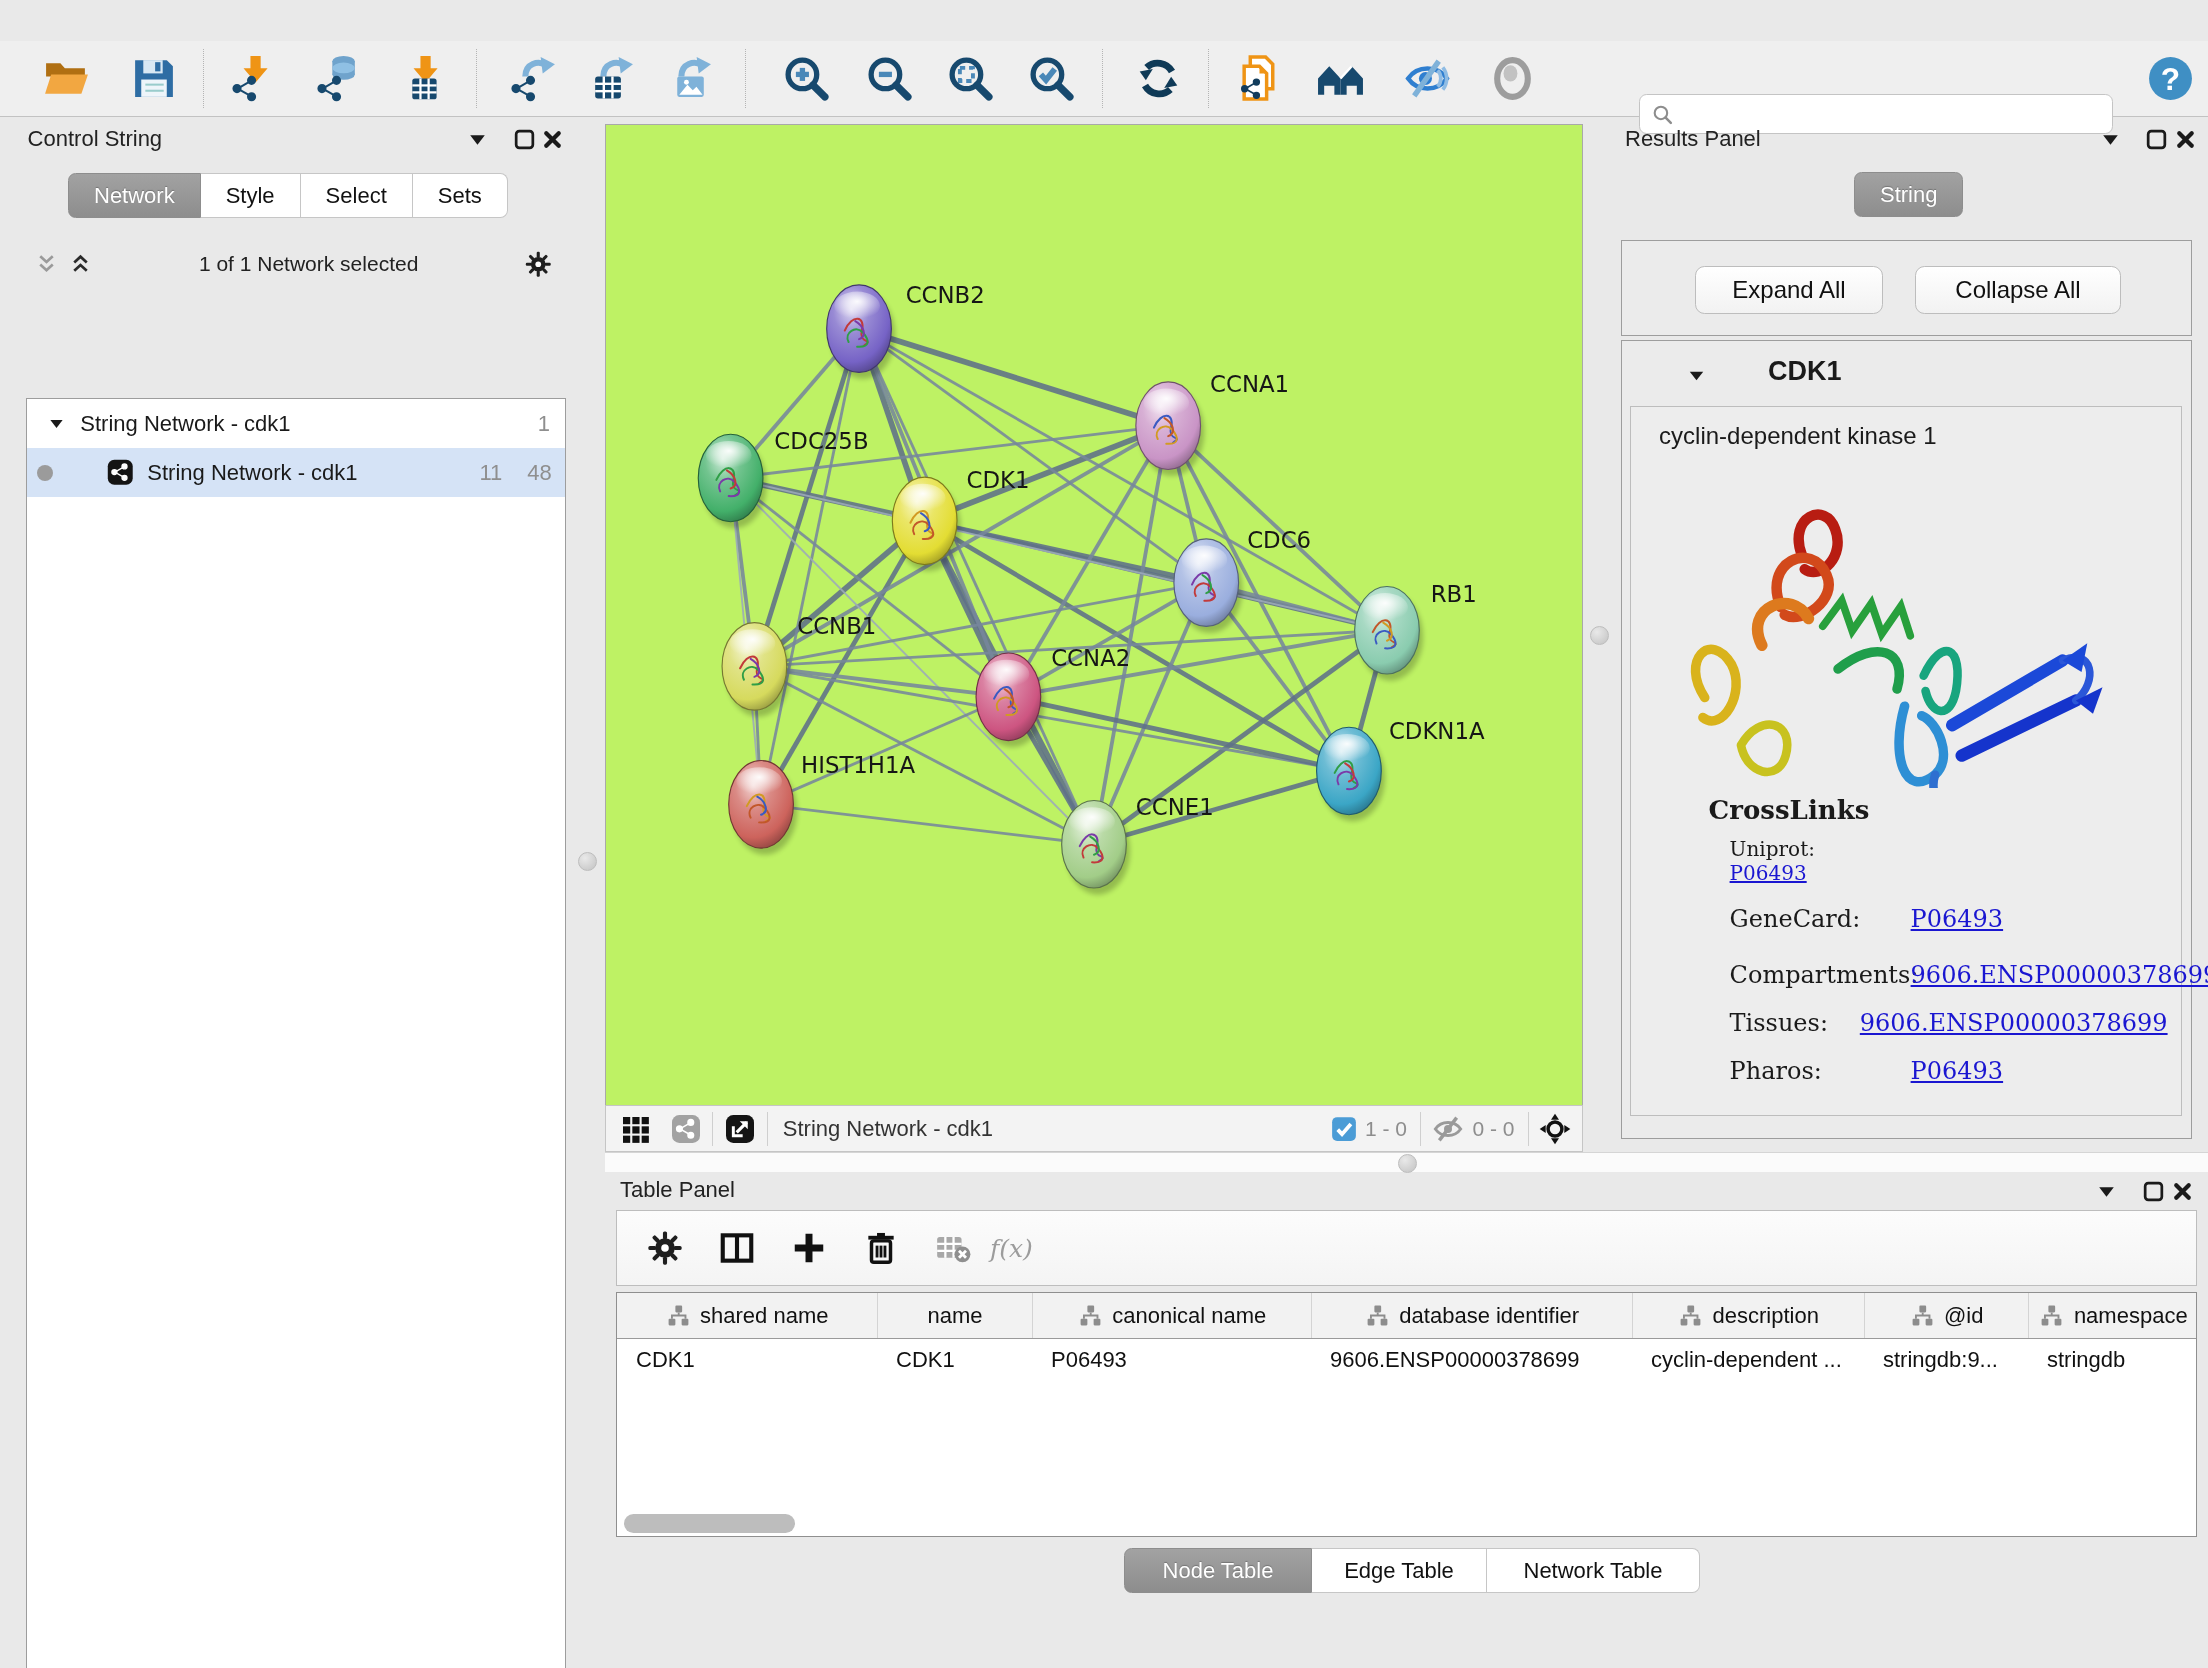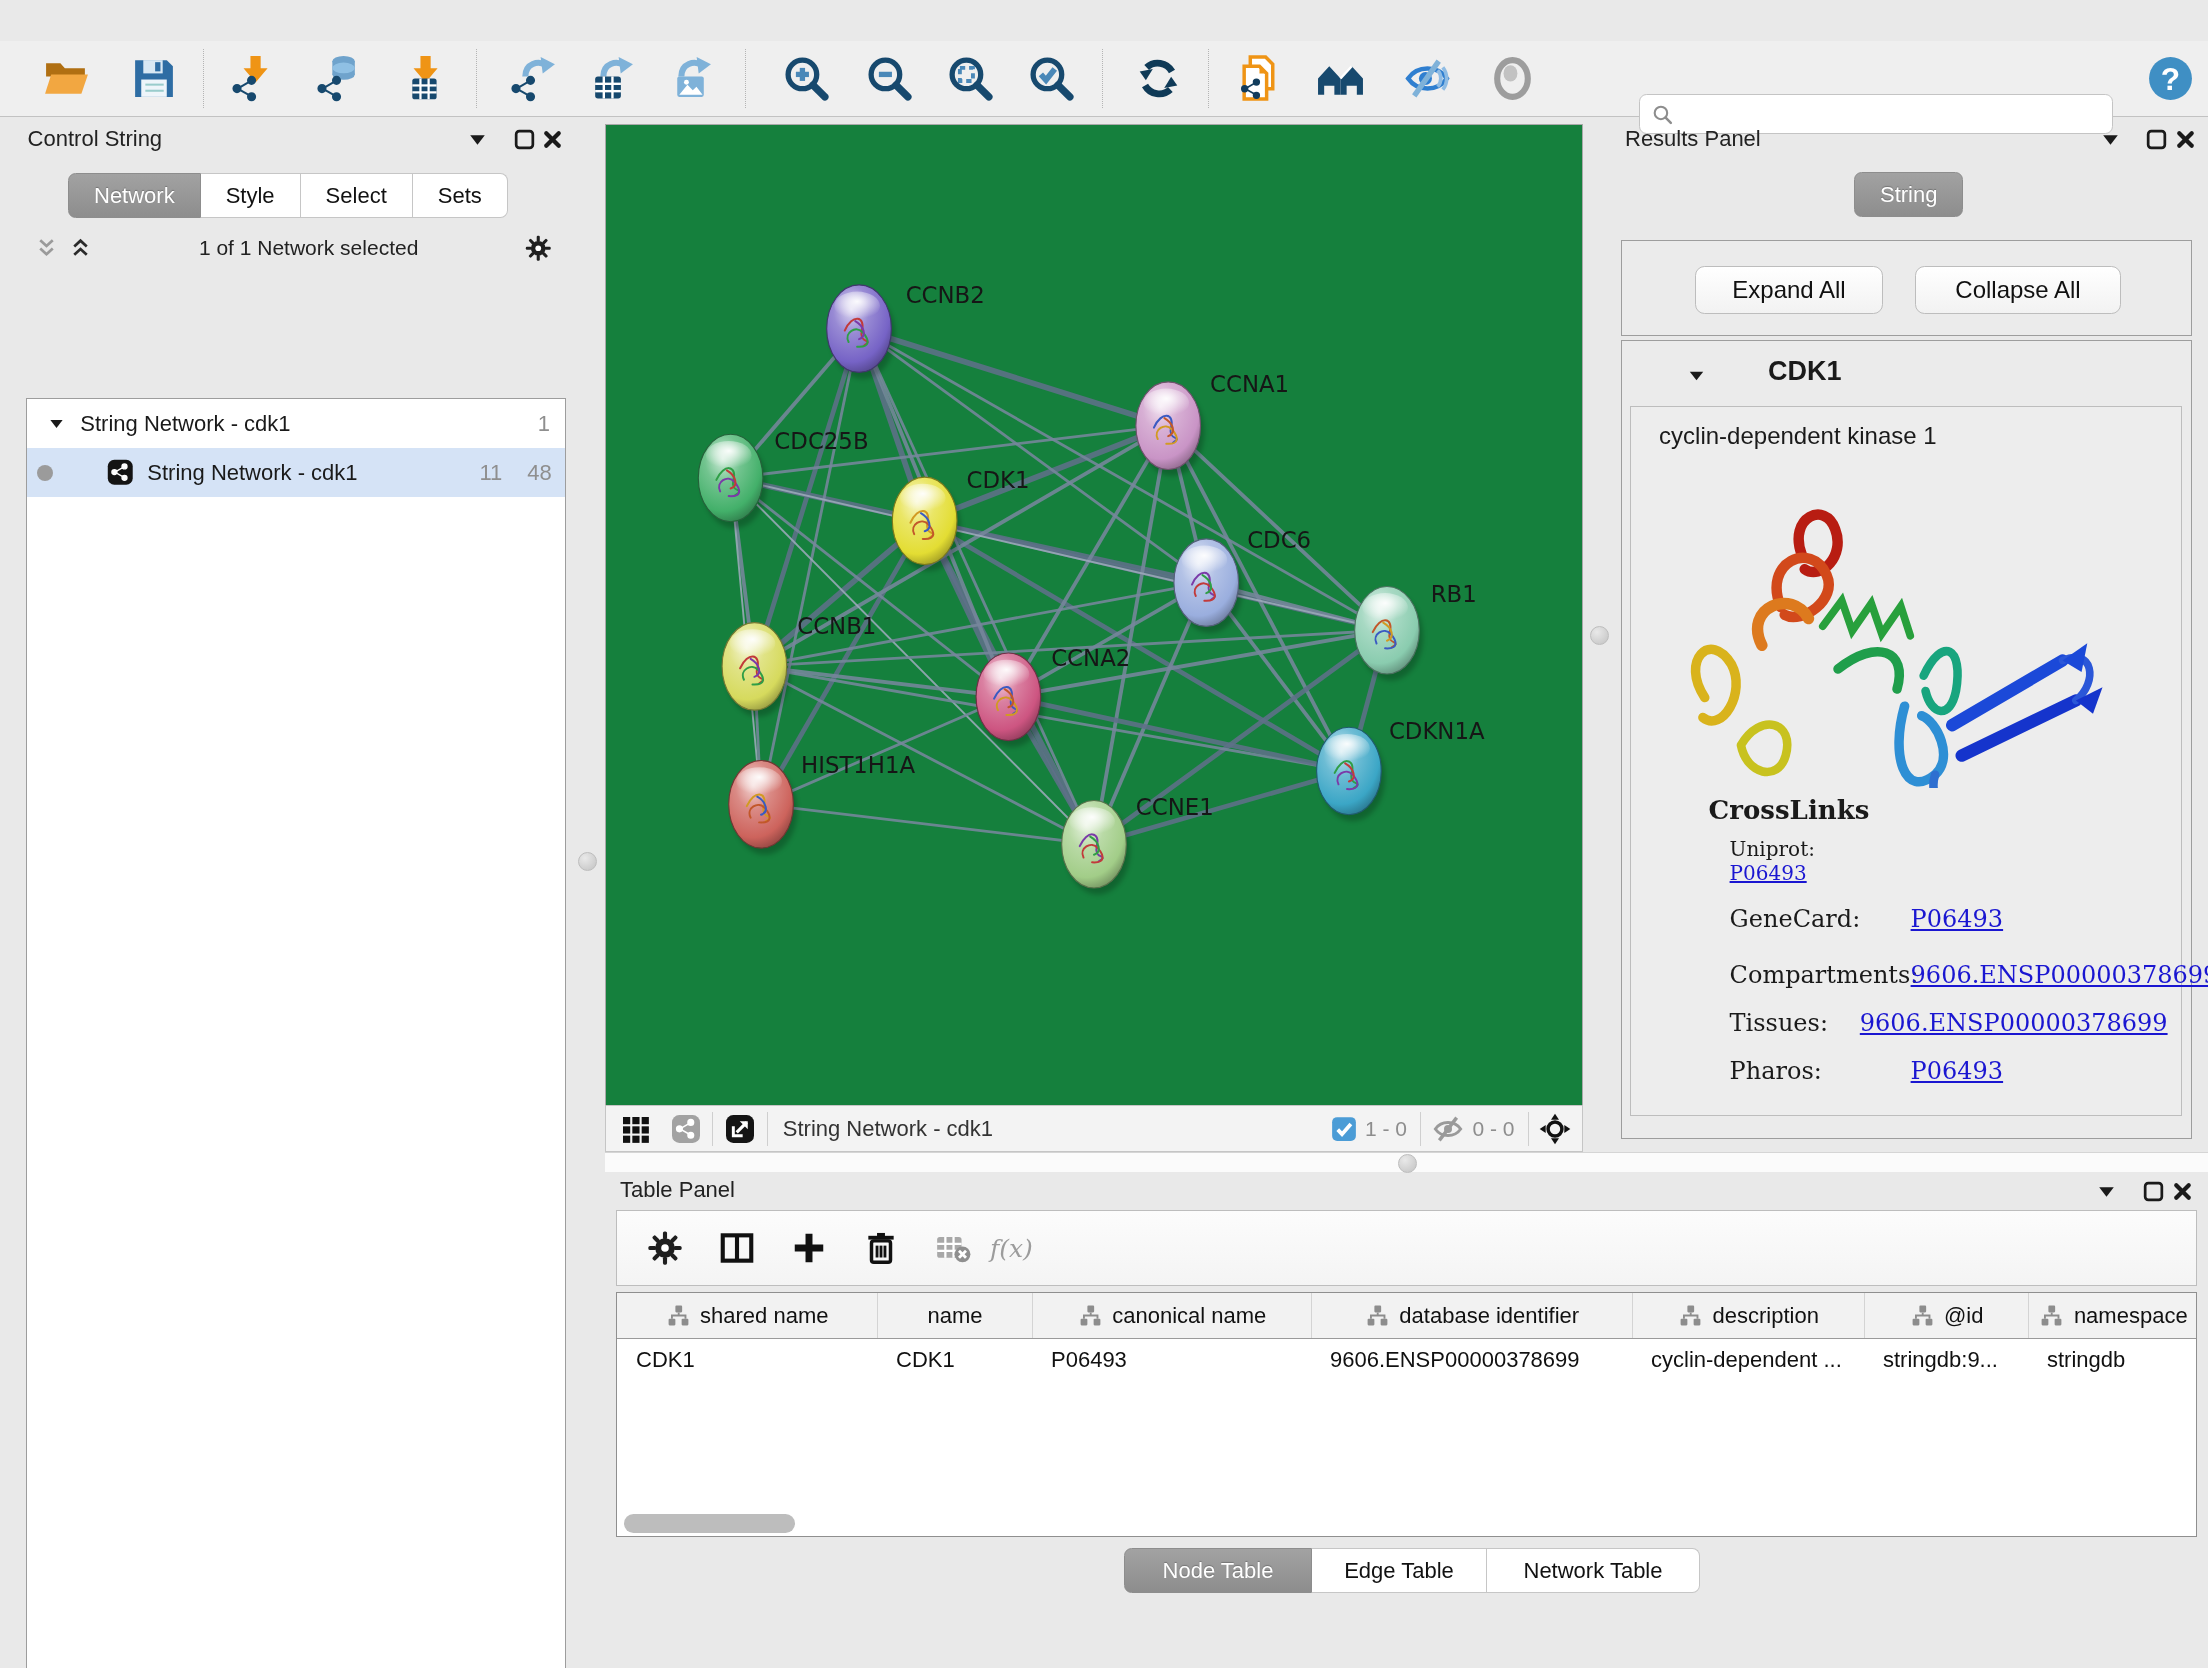--- a/index.html
+++ b/index.html
@@ -34,21 +34,21 @@
   .seg .tab:last-child{border-radius:0 7.6px 7.6px 0;}
   .seg .tab.sel{background:linear-gradient(#a2a2a2,#8d8d8d);color:#fff;
       text-shadow:0 -1px 1px rgba(0,0,0,.25);border-color:#8d8d8d;}
   
   #cp-tree{left:26px;top:282px;width:538px;height:1298px;background:#fff;border:1.9px solid #9d9d9d;}
   .tree-row{position:relative;width:100%;height:49px;display:flex;align-items:center;font-size:22px;}
   .tree-row.sel{background:#d5e3f6;}
   .gray-num{color:#8f8f8f;}
   #netbar{left:26px;top:243px;width:538px;height:40px;display:flex;align-items:center;}
   
-  #net-canvas{left:605px;top:124px;width:978px;height:982px;background:#15803d;border:1px solid #a9a9a9;box-sizing:border-box;}
+  #net-canvas{left:605px;top:124px;width:978px;height:982px;background:#bef264;border:1px solid #a9a9a9;box-sizing:border-box;}
   #net-toolbar{left:605px;top:1105px;width:978px;height:47px;background:#f3f3f3;
      border:1px solid #c5c5c5;box-sizing:border-box;display:flex;align-items:center;}
   #net-toolbar .nti{width:38px;height:38px;display:flex;align-items:center;justify-content:center;}
   #net-toolbar .nti svg{width:32px;height:32px;}
   .ntsep{width:0;height:34px;border-left:1px solid #cfcfcf;margin:0 7.6px;}
   
   .rp-box{position:absolute;background:#ebebeb;border:1.9px solid #9d9d9d;}
   .btn{background:linear-gradient(#ffffff,#f2f2f2);border:1px solid #bdbdbd;border-radius:9.5px;
        font-size:24px;color:#111;display:flex;align-items:center;justify-content:center;}
   .serif{font-family:"DejaVu Serif",serif;}
@@ -290,21 +290,21 @@
           </g>
         </svg></span>
 
     <div class="seg" style="left:68px;top:57px">
       <span class="tab sel">Network</span>
       <span class="tab">Style</span>
       <span class="tab">Select</span>
       <span class="tab">Sets</span>
     </div>
 
-    <div class="abs" id="netbar" style="top:112px">
+    <div class="abs" id="netbar" style="top:128px">
       <span class="phi" style="position:static;margin-left:7.6px"><svg viewBox="0 0 24 24">
             <g fill="none" stroke="#9a9a9a" stroke-width="2.6">
               <path d="M6 4 l6 5.5 6-5.5"></path>
               <path d="M6 12 l6 5.5 6-5.5"></path>
             </g>
           </svg></span>
       <span class="phi" style="position:static;margin-left:9.5px"><svg viewBox="0 0 24 24">
             <g fill="none" stroke="#2a2a2a" stroke-width="2.6">
               <path d="M6 10 l6-5.5 6 5.5"></path>
               <path d="M6 18 l6-5.5 6 5.5"></path>

